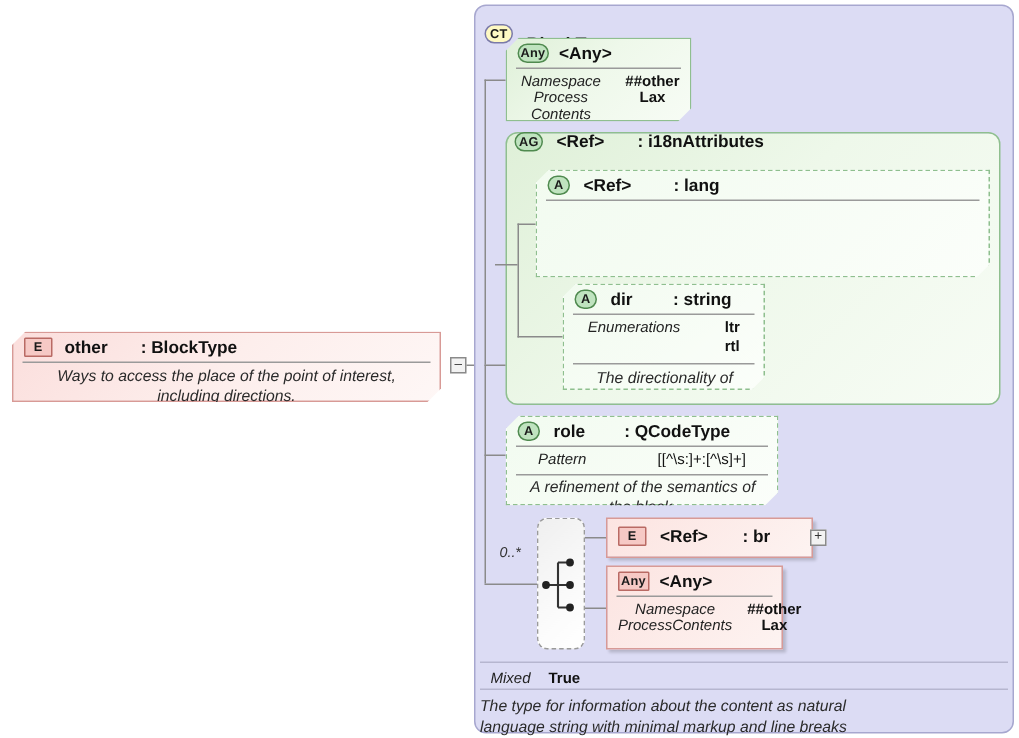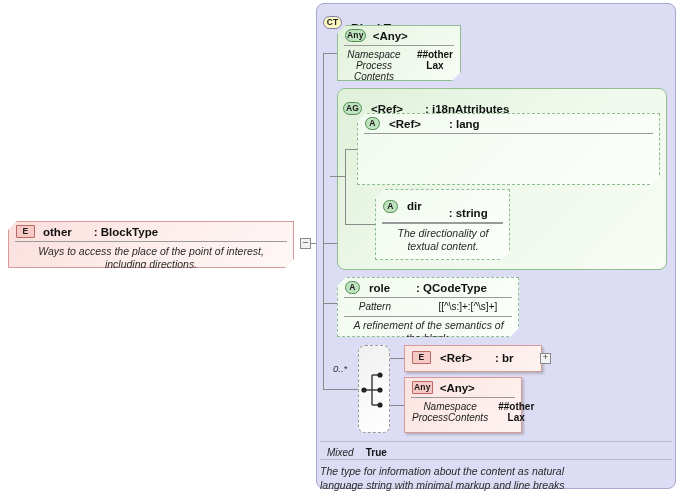--- a/index.html
+++ b/index.html
@@ -115,42 +115,47 @@
     <div class="props">
       <span class="k">Namespace</span>
       <span class="v">##other</span>
       <span class="k">Process Contents</span>
       <span class="v">Lax</span>
     </div>
   </div>
 
   <div class="box green rnd" style="left:337px; top:88px; width:330px; height:182px;"></div>
 
-  <div class="hdr" style="position:absolute; left:341px; top:100px; gap:9px; padding:2px 0 2px 2px;text-align:center;">
+  <div class="hdr" style="position:absolute; left:341px; top:86px; gap:9px; padding:2px 0 2px 2px;text-align:center;">
     <span class="badge round" style="background:#bfe3bf;border-color:#4f8a4f;">AG</span>
     <span class="nm">&lt;Ref&gt;</span>
     <span class="ty" style="margin-left:13px;">: i18nAttributes</span>
   </div>
 
   <div class="box green2 clip" style="left:357px; top:113px; width:303px; height:72px; border-style:dashed;">
     <div class="hdr" style="gap:9px;">
       <span class="badge round" style="background:#bfe3bf;border-color:#4f8a4f;min-width:15px;">A</span>
       <span class="nm">&lt;Ref&gt;</span>
       <span class="ty" style="margin-left:19px;">: lang</span>
     </div>
     <div class="sep"></div>
   </div>
 
   <div class="box green2 clip" style="left:375px; top:189px; width:135px; height:71px; border-style:dashed;">
     <div class="hdr" style="gap:9px;">
       <span class="badge round" style="background:#bfe3bf;border-color:#4f8a4f;min-width:15px;">A</span>
       <span class="nm">dir</span>
-      <span class="ty" style="margin-left:18px;margin-top:14px;">: string</span>
-    </div>
-    <div class="sep"></div>
+      <span class="ty" style="margin-left:18px;">: string</span>
+    </div>
+    <div class="sep"></div>
+    <div class="props" style="column-gap:12px;">
+      <span class="k">Enumerations</span>
+      <span class="v" style="line-height:1.25;">ltr
+rtl</span>
+    </div>
     <div class="sep"></div>
     <div class="desc" style="padding:3px 7px 3px 8px;">The directionality of textual content.</div>
   </div>
 
   <div class="box green2 clip" style="left:337px; top:277px; width:182px; height:60px; border-style:dashed;">
     <div class="hdr" style="gap:9px;">
       <span class="badge round" style="background:#bfe3bf;border-color:#4f8a4f;min-width:15px;">A</span>
       <span class="nm">role</span>
       <span class="ty" style="margin-left:17px;">: QCodeType</span>
     </div>

